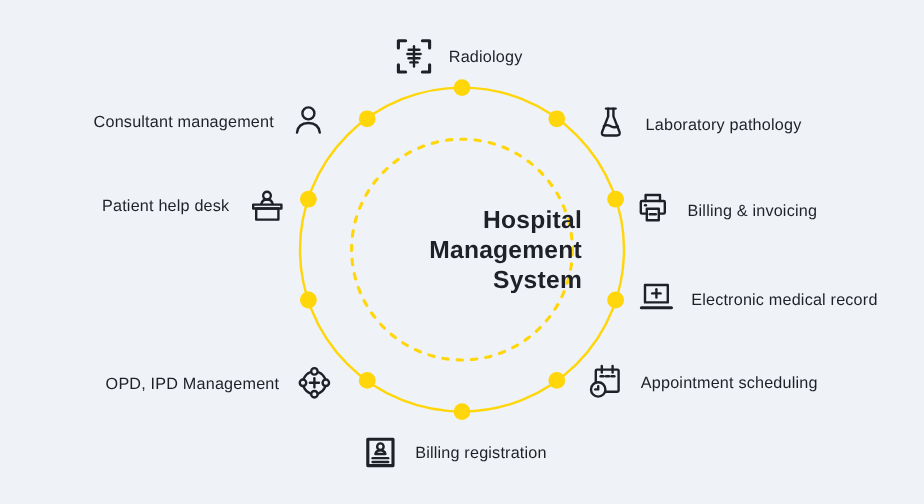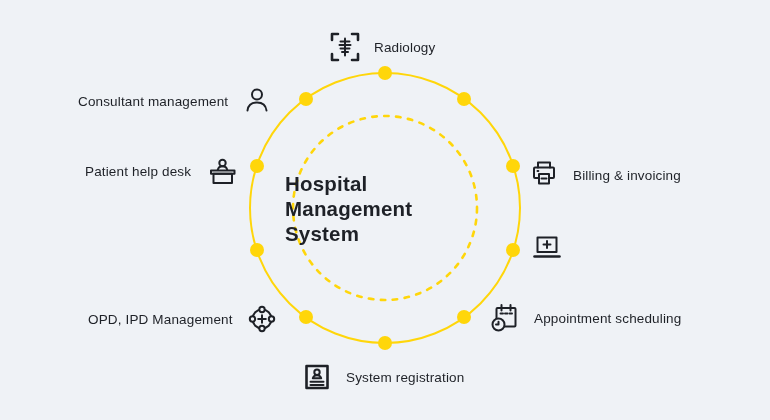--- a/index.html
+++ b/index.html
@@ -17,21 +17,21 @@
   .canvas{
     position:relative;width:770px;height:420px;
     background:var(--background,#eff2f6);
   }
   svg.circles{position:absolute;left:0;top:0;}
   .ring{fill:none;stroke:var(--accent,#ffd60a);stroke-width:2;}
   .ring.dashed{stroke-width:2.6;stroke-dasharray:4.5 7.5;stroke-linecap:round;}
   .dot{fill:var(--accent,#ffd60a);stroke:none;}
   .center-title{
     position:absolute;left:285px;top:171px;width:200px;
-    text-align:left;font-size:20.5px;line-height:25px;
+    text-align:right;font-size:20.5px;line-height:25px;
     font-weight:800;color:var(--ink,#1e2127);letter-spacing:.2px;
   }
   .item{
     position:absolute;display:flex;align-items:center;gap:12px;height:34px;
   }
   .item .label{
     font-size:13.5px;font-weight:400;color:var(--ink,#1e2127);
     white-space:nowrap;letter-spacing:.15px;
   }
   .icon{width:34px;height:34px;flex:0 0 34px;color:var(--ink,#1e2127);}
@@ -86,20 +86,30 @@
         <path d="M17 8.5 V25.5"></path>
           <path d="M12.5 11.5 H21.5"></path>
           <path d="M11.5 15 H22.5"></path>
         <path d="M12.5 18.5 H21.5"></path>
           <path d="M14 22 H20"></path>
       </svg>
     </span>
     <span class="label">Radiology</span>
   </div>
 
+  <div class="item" id="item-lab">
+    <span class="icon">
+      <svg viewBox="0 0 34 34">
+        <path d="M13 4.5 H21"></path>
+        <path d="M14.8 4.5 V11 L9.8 23.8 Q8.6 26.9 12.2 26.9 H21.8 Q25.4 26.9 24.2 23.8 L19.2 11 V4.5"></path>
+        <path d="M11.2 19.2 Q13.6 17.4 17 19.2 Q20.4 21 22.8 19.2"></path>
+      </svg>
+    </span>
+    <span class="label">Laboratory pathology</span>
+  </div>
 
   <div class="item" id="item-billing">
     <span class="icon">
       <svg viewBox="0 0 34 34">
         <path d="M11 9.5 V4.5 H23 V9.5"></path>
         <rect x="7" y="9.5" width="20" height="10.5" rx="1"></rect>
         <path d="M10.5 13 H11.3"></path>
         <rect class="bgfill" x="12" y="16" width="10" height="9.5"></rect>
         <path d="M14.5 20.5 H19.5"></path>
       </svg>
@@ -109,20 +119,21 @@
 
   <div class="item" id="item-emr">
     <span class="icon">
       <svg viewBox="0 0 34 34">
         <rect x="7.5" y="5.5" width="19" height="14.5"></rect>
         <path d="M17 9 V16"></path>
           <path d="M13.5 12.5 H20.5"></path>
         <path class="thick" d="M4.5 24.5 H29.5"></path>
       </svg>
     </span>
+    <span class="label">Electronic medical record</span>
   </div>
 
   <div class="item" id="item-appointment">
     <span class="icon">
       <svg viewBox="0 0 34 34">
         <rect x="8.5" y="7" width="19" height="18.5" rx="1"></rect>
         <path d="M13.5 4 V9.5"></path>
           <path d="M22.5 4 V9.5"></path>
         <path d="M12.5 12.5 H15"></path>
           <path d="M17 12.5 H19.5"></path>
@@ -137,21 +148,21 @@
   <div class="item" id="item-patientreg">
     <span class="icon">
       <svg viewBox="0 0 34 34">
         <rect class="thick" x="6.5" y="6" width="21" height="22"></rect>
         <circle cx="17" cy="12.2" r="2.7"></circle>
         <path d="M12.8 18.3 Q13.6 15.2 17 15.2 Q20.4 15.2 21.2 18.3 Z"></path>
         <path d="M10.5 21.8 H23.5"></path>
           <path d="M10.5 25 H23.5"></path>
       </svg>
     </span>
-    <span class="label">System registration</span>
+    <span class="label">Billing registration</span>
   </div>
 
   <div class="item" id="item-opd">
     <span class="label">OPD, IPD Management</span>
     <span class="icon">
       <svg viewBox="0 0 34 34">
         <circle cx="17" cy="17" r="9.5"></circle>
         <path d="M17 13.2 V20.8"></path>
           <path d="M13.2 17 H20.8"></path>
         <circle class="bgfill" cx="17" cy="7.5" r="2.7"></circle>

